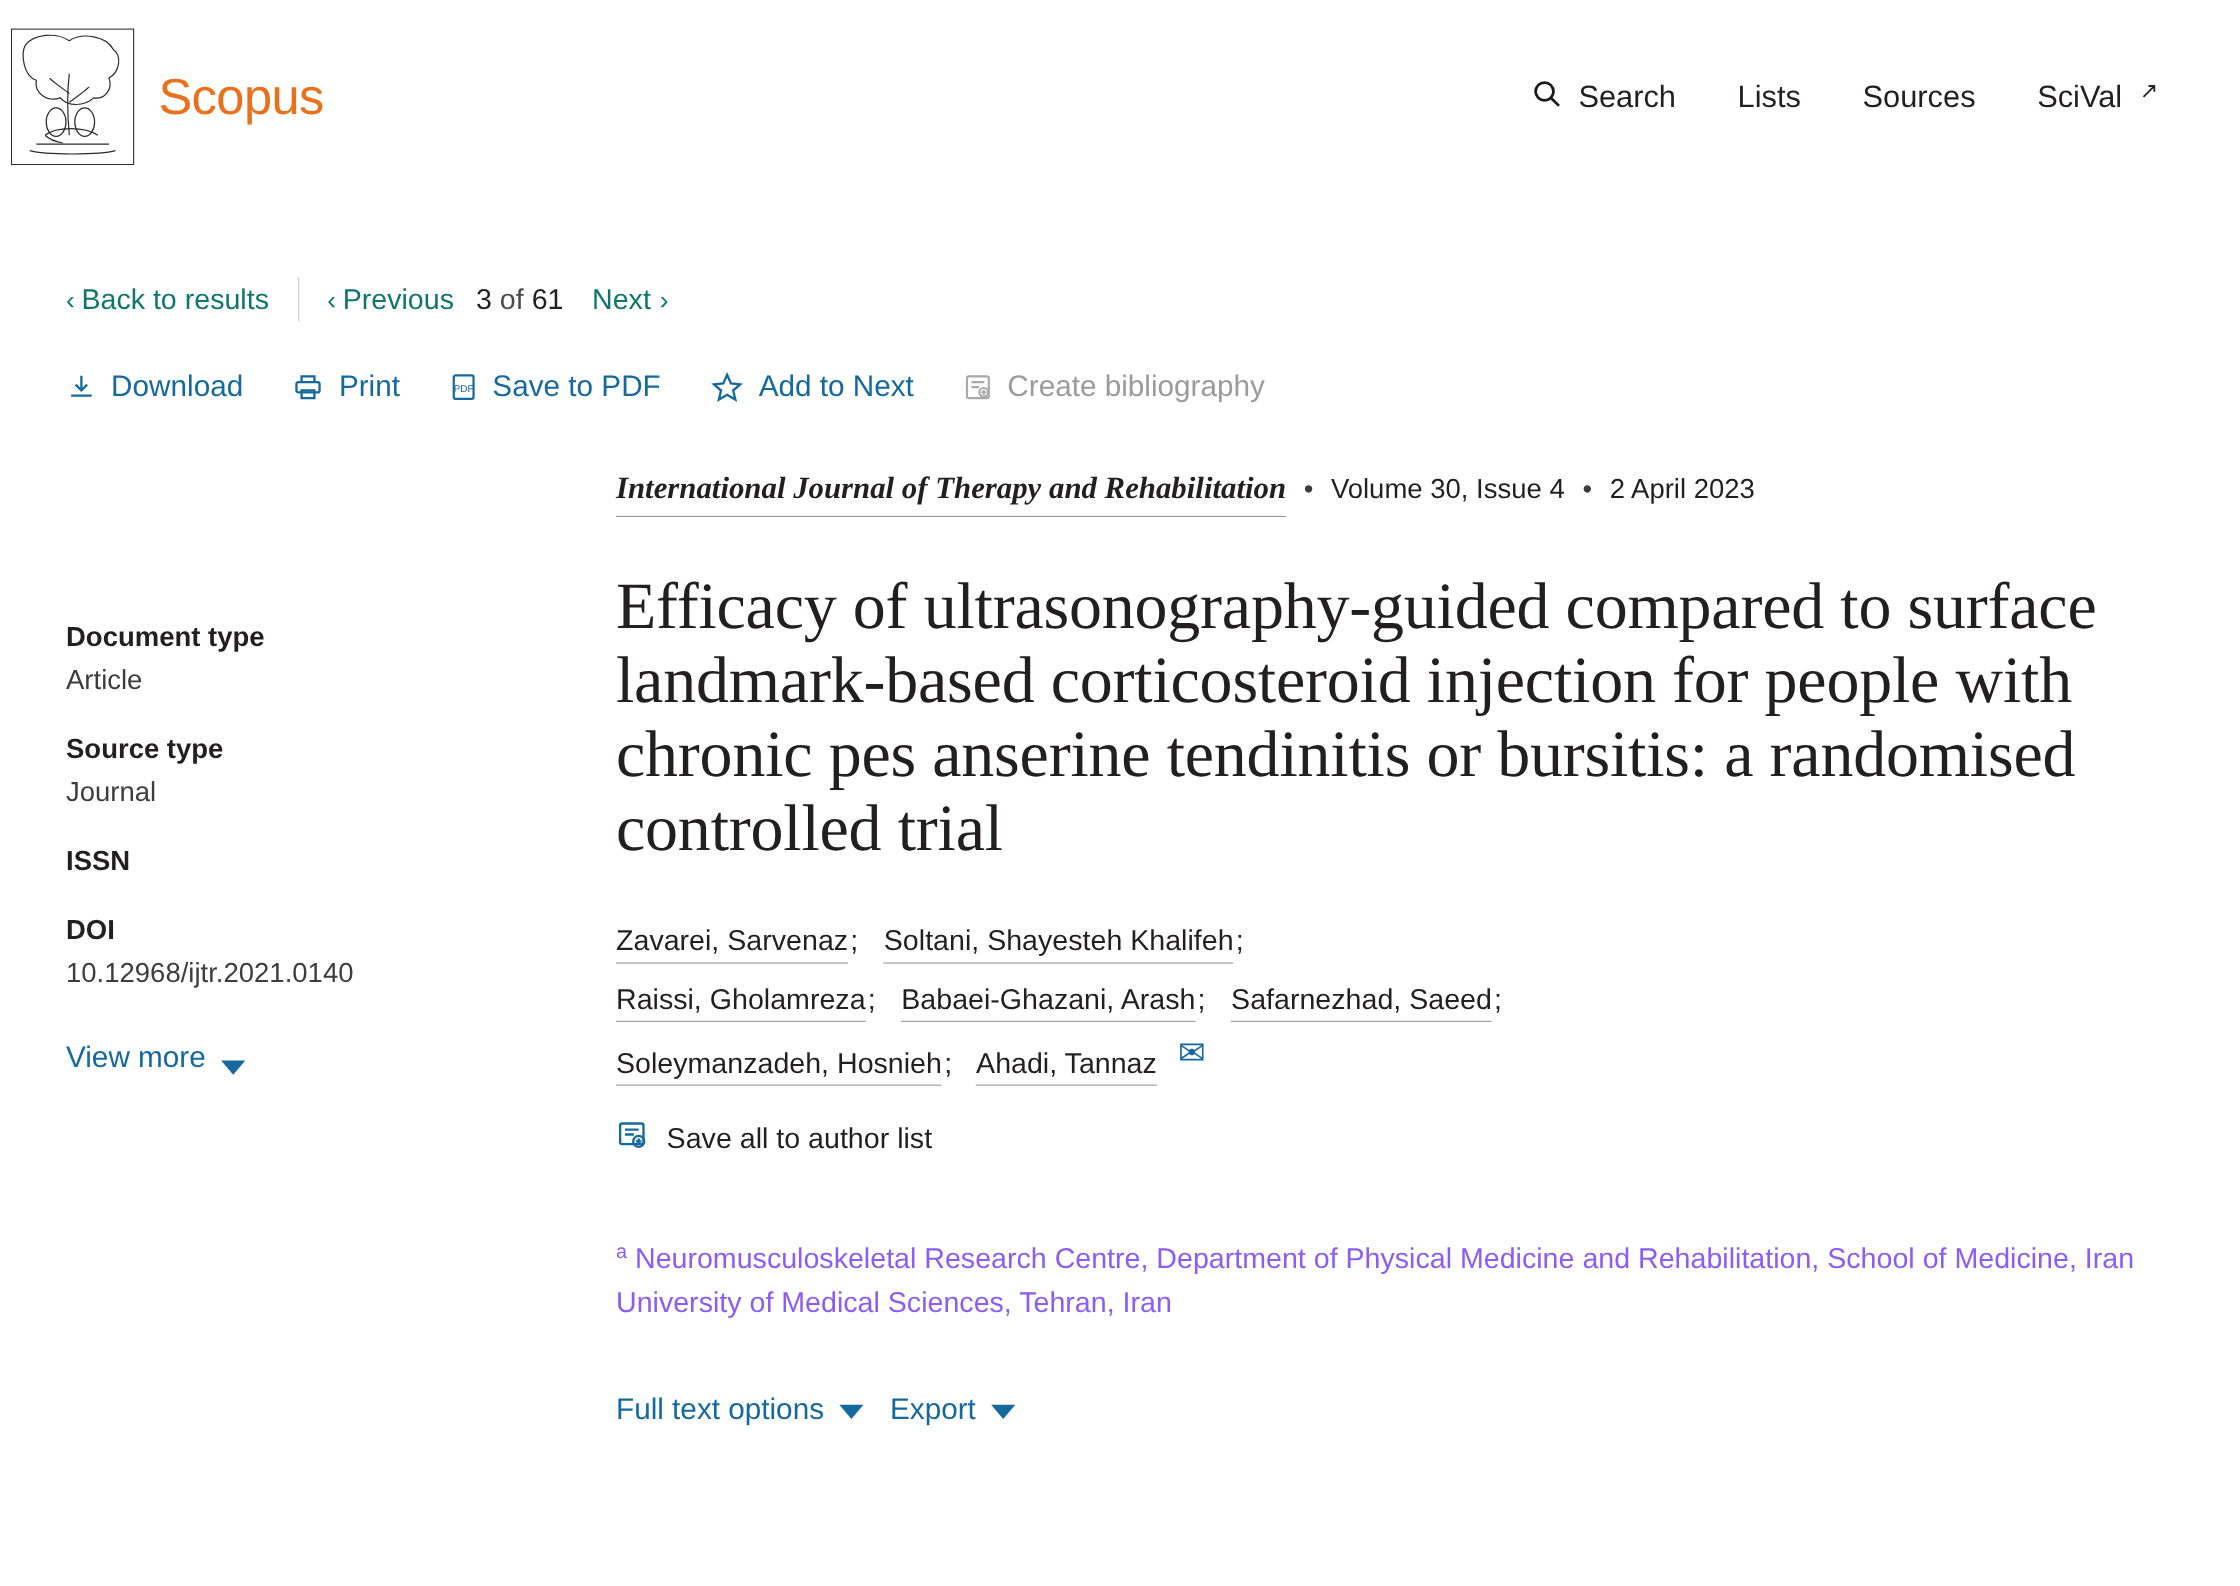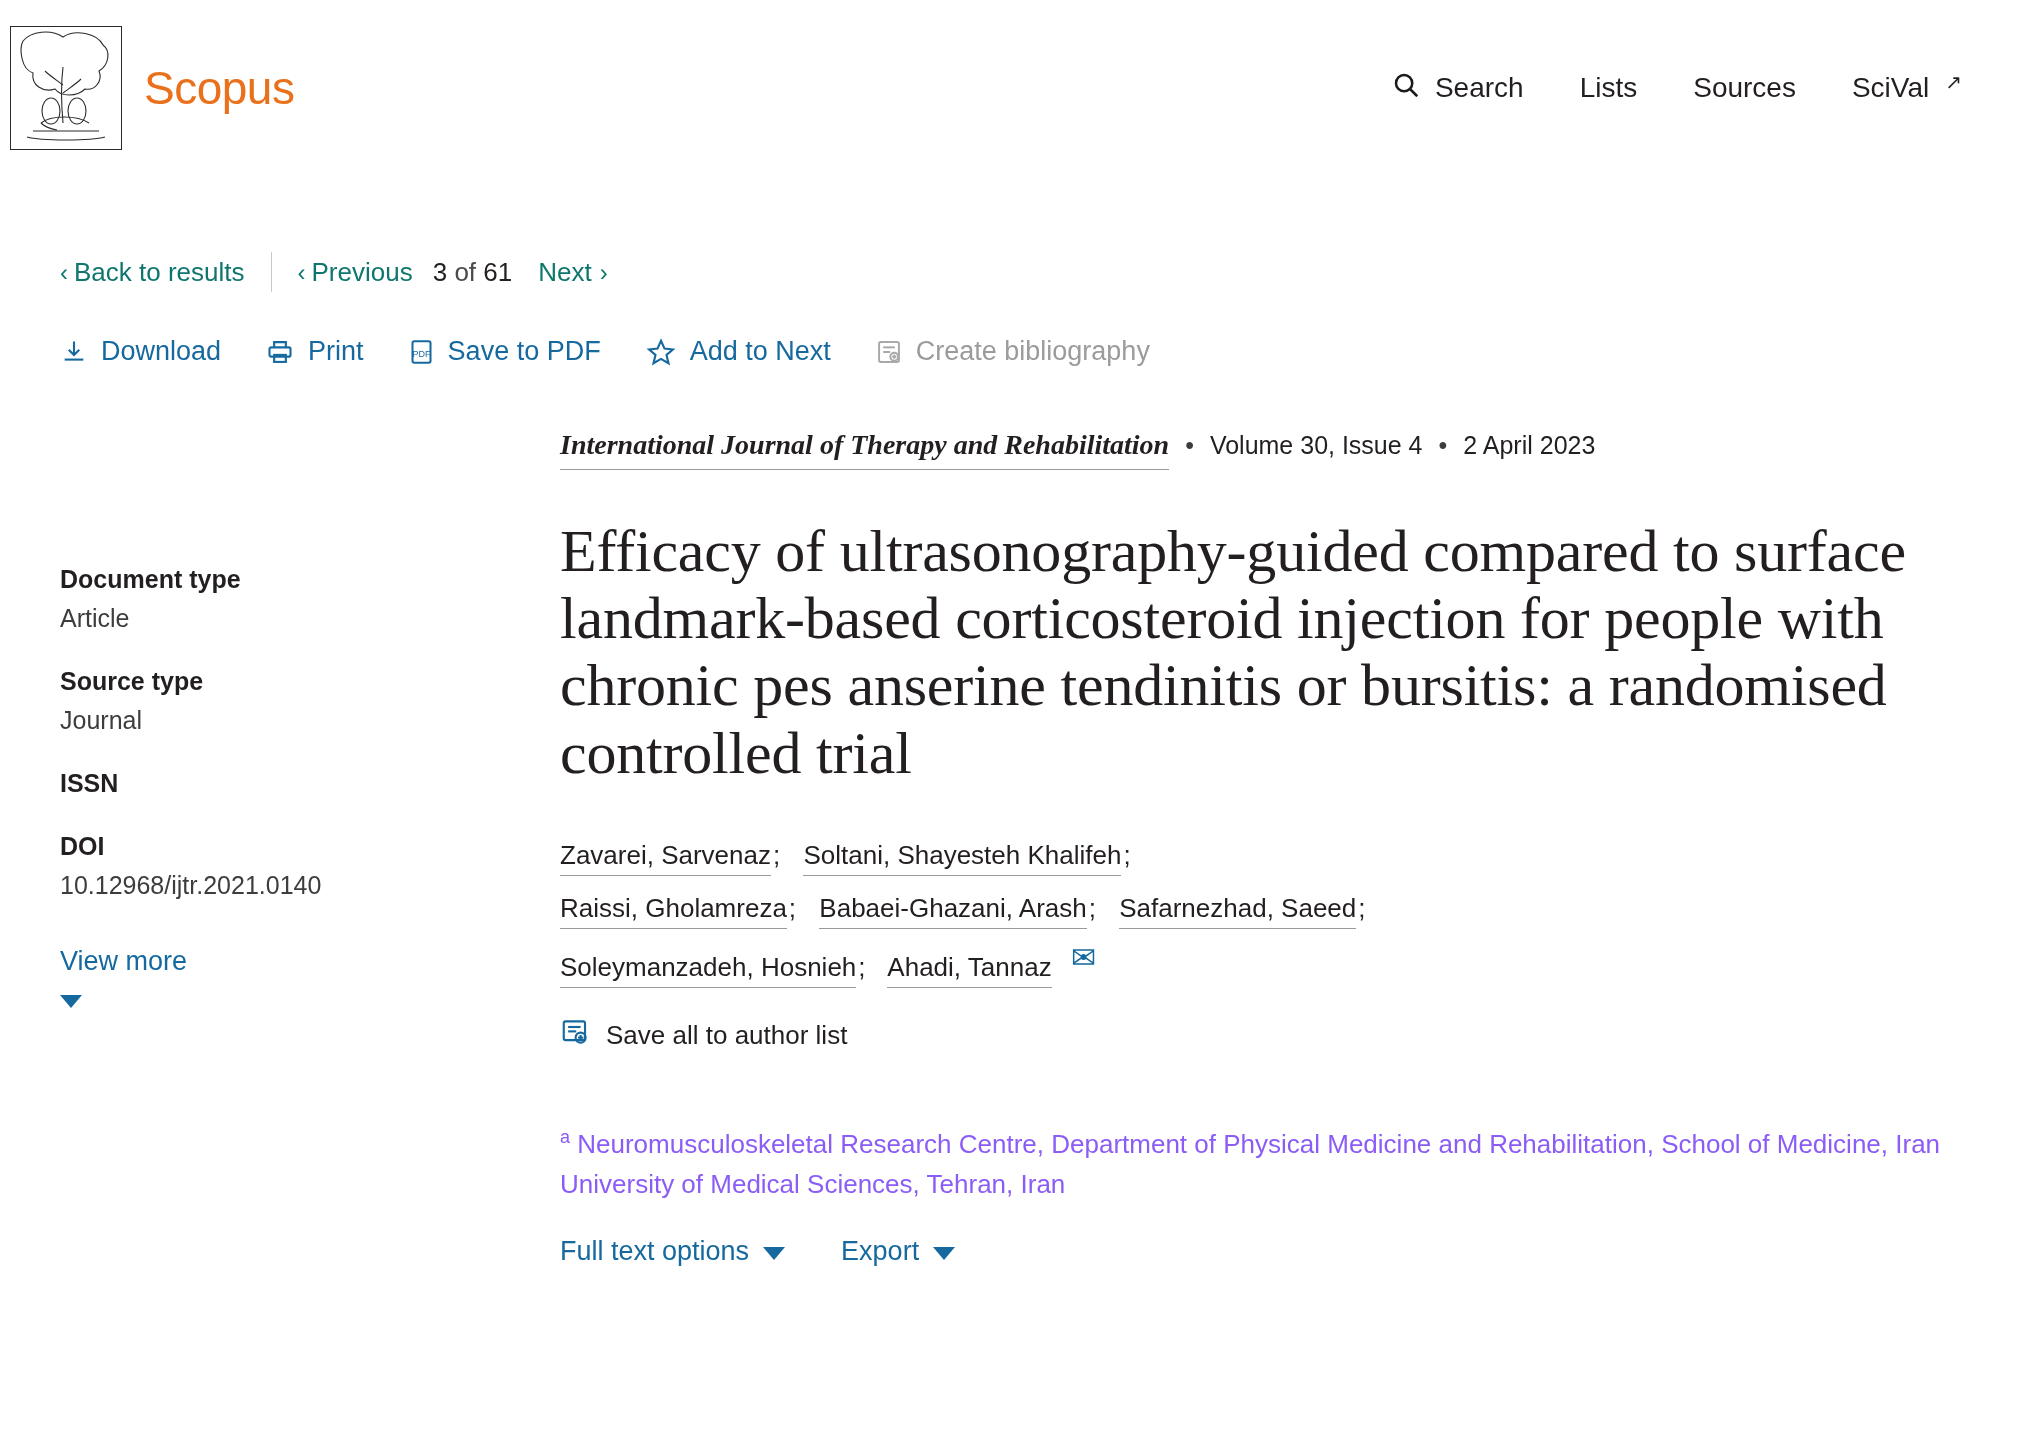--- a/index.html
+++ b/index.html
@@ -146,24 +146,23 @@
   .side-value {
     color: #3d3d3d;
     margin-top: 10px;
     font-size: 25px;
   }
   .view-more {
     margin-top: 46px;
     color: #15699e;
     font-size: 27px;
     display: flex;
-    align-items: flex-start;
+    align-items: flex-end;
     gap: 14px;
     cursor: pointer;
-    flex-direction: column;
   }
 
   .main { flex: 1; padding-right: 60px; }
 
   .sourceline {
     font-size: 25px;
     color: #231f20;
     display: flex;
     align-items: baseline;
     gap: 0;
@@ -228,23 +227,23 @@
   .affil {
     margin-top: 70px;
     font-size: 26px;
     line-height: 1.55;
     color: #8b5cf6;
     max-width: 1420px;
   }
   .affil sup { font-size: 18px; }
 
   .bottom-links {
-    margin-top: 32px;
-    display: flex;
-    gap: 56px;
+    margin-top: 62px;
+    display: flex;
+    gap: 24px;
     font-size: 27px;
     color: #15699e;
   }
   .bottom-link {
     display: flex;
     align-items: center;
     gap: 14px;
     cursor: pointer;
   }
   .caret {

